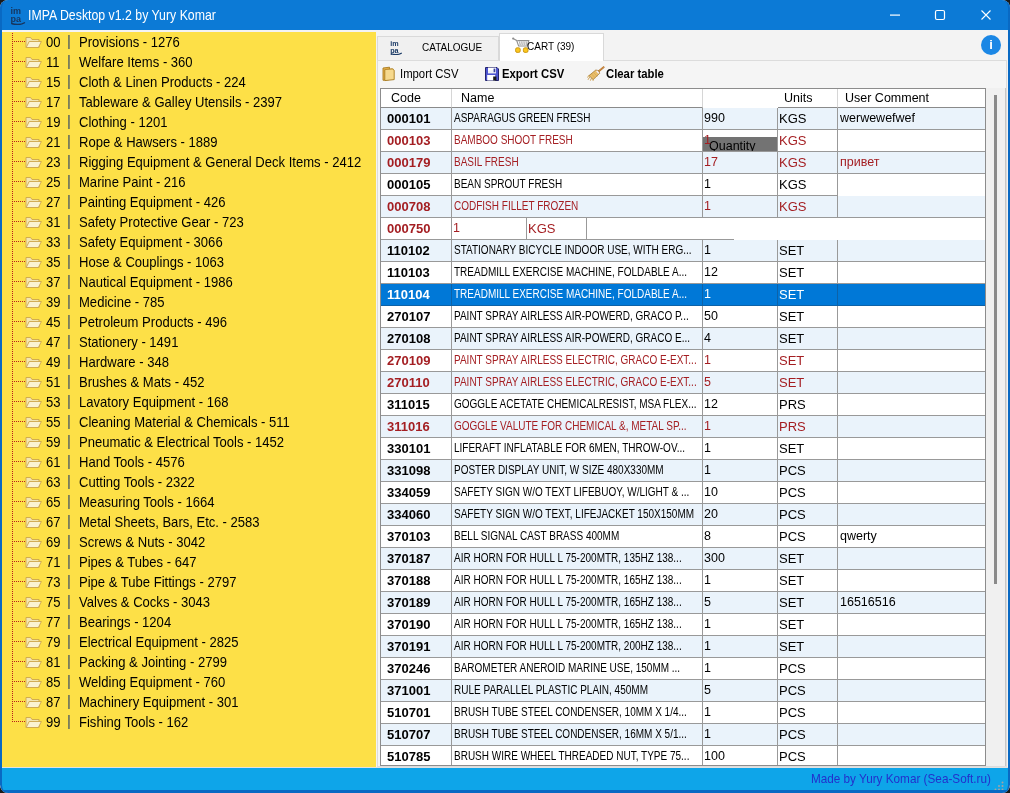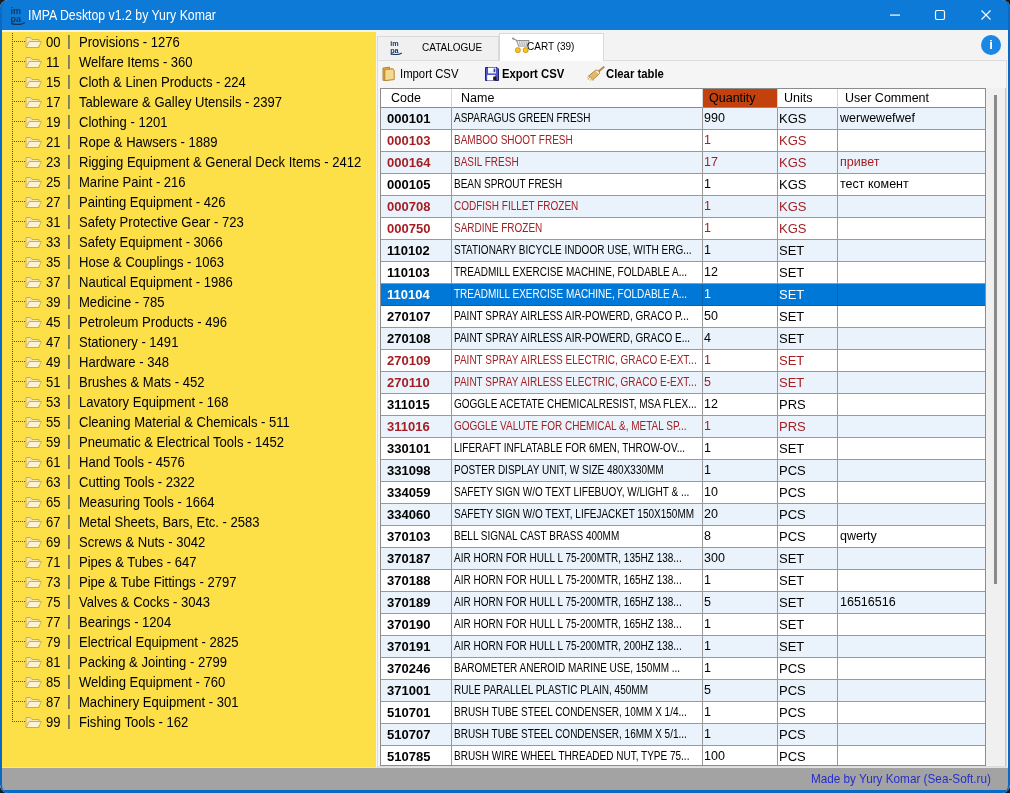--- a/index.html
+++ b/index.html
@@ -23,38 +23,38 @@
 .tabtext{position:absolute;font-size:10px;color:#000;z-index:3;}
 .infoicon{position:absolute;left:981px;top:35px;width:20px;height:20px;border-radius:50%;background:#1b87e5;color:#fff;text-align:center;font-size:13px;font-weight:bold;line-height:20px;}
 .tabpage{position:absolute;left:377px;top:60px;width:630px;height:707px;background:#f5f5f5;border:1px solid #dcdcdc;}
 .tbtext{position:absolute;top:66px;font-size:13px;color:#000;white-space:nowrap;transform:scaleX(0.87);transform-origin:0 50%;}
 .bold{font-weight:bold;}
 .tablewrap{position:absolute;left:380px;top:88px;width:606px;height:678px;background:#fff;border:1px solid #8c8c8c;overflow:hidden;}
 .trow{display:flex;height:22px;background:#fff;}
 .tc{height:22px;border-right:1px solid #999;border-bottom:1px solid #999;overflow:hidden;white-space:nowrap;color:#000;line-height:21px;}
 .trow.thdr{height:19px;}
 .thdr .tc{height:19px;line-height:18px;border-right-color:#d6d6d6;border-bottom:1px solid #8a8a8a;font-size:12.5px;background:#fff;}
-.thdr .th3{background:#c2410c;}
+.thdr .th3{background:#737373;margin-top:48px;}
 .th1{padding-left:10px !important;font-weight:normal !important;font-size:12.5px !important;}
 .th2{padding-left:9px !important;font-size:12.5px !important;}
 .th5{padding-left:7px !important;font-size:12.5px !important;}
 .th3{padding-left:6px !important;}
 .th4{padding-left:6px !important;}
 .tc1{width:71px;font-size:13px;font-weight:bold;padding-left:6px;}
 .tc2{width:251px;font-size:12.5px;padding-left:2px;}
 .tc3{width:75px;font-size:12.5px;padding-left:1px;}
 .tc4{width:60px;font-size:13px;padding-left:1px;}
 .tc5{width:147px;font-size:12.5px;padding-left:2px;border-right:none !important;}
 .sx{display:inline-block;transform:scaleX(0.8);transform-origin:0 50%;}
 .trow.alt .tc{background:#eaf3fb;}
 .trow.red .tc{color:#a41e22;}
 .trow.sel .tc{background:#0078d7;color:#fff;border-right-color:#0d62a8;border-bottom-color:#0d62a8;}
 .sbar{position:absolute;left:986px;top:88px;width:20px;height:678px;background:#f0f0f0;border-right:1px solid #c6c6c6;}
 .sthumb{position:absolute;left:994px;top:95px;width:3px;height:489px;background:#8a8a8a;}
-.status{position:absolute;left:2px;top:767px;width:1006px;height:23px;background:#a3a3a3;border-top:1px solid #e2e2e2;}
+.status{position:absolute;left:2px;top:767px;width:1006px;height:23px;background:#0ea5e9;border-top:1px solid #e2e2e2;}
 .stext{position:absolute;right:17px;top:3px;font-size:13.5px;color:#2330cc;transform:scaleX(0.87);transform-origin:100% 50%;}
 .grip{position:absolute;right:4px;top:13px;width:10px;height:10px;}
 .botborder{position:absolute;left:0;bottom:0;width:1010px;height:3px;background:#0969c3;border-radius:0 0 8px 8px;}
 
 </style>
 </head>
 <body>
 <div class="win">
   <div class="titlebar"></div>
   <svg class="appicon" viewBox="0 0 20 20">
@@ -484,43 +484,41 @@
         <div class="tc tc5">werwewefwef</div>
       </div>
 <div class="trow red">
         <div class="tc tc1">000103</div>
         <div class="tc tc2"><span class="sx">BAMBOO SHOOT FRESH</span></div>
         <div class="tc tc3">1</div>
         <div class="tc tc4">KGS</div>
         <div class="tc tc5"></div>
       </div>
 <div class="trow alt red">
-        <div class="tc tc1">000164</div>
+        <div class="tc tc1">000179</div>
         <div class="tc tc2"><span class="sx">BASIL FRESH</span></div>
         <div class="tc tc3">17</div>
         <div class="tc tc4">KGS</div>
         <div class="tc tc5">привет</div>
       </div>
 <div class="trow">
         <div class="tc tc1">000105</div>
         <div class="tc tc2"><span class="sx">BEAN SPROUT FRESH</span></div>
         <div class="tc tc3">1</div>
         <div class="tc tc4">KGS</div>
-        <div class="tc tc5">тест комент</div>
       </div>
 <div class="trow alt red">
         <div class="tc tc1">000708</div>
         <div class="tc tc2"><span class="sx">CODFISH FILLET FROZEN</span></div>
         <div class="tc tc3">1</div>
         <div class="tc tc4">KGS</div>
         <div class="tc tc5"></div>
       </div>
 <div class="trow red">
         <div class="tc tc1">000750</div>
-        <div class="tc tc2"><span class="sx">SARDINE FROZEN</span></div>
         <div class="tc tc3">1</div>
         <div class="tc tc4">KGS</div>
         <div class="tc tc5"></div>
       </div>
 <div class="trow alt">
         <div class="tc tc1">110102</div>
         <div class="tc tc2"><span class="sx">STATIONARY BICYCLE INDOOR USE, WITH ERG...</span></div>
         <div class="tc tc3">1</div>
         <div class="tc tc4">SET</div>
         <div class="tc tc5"></div>

